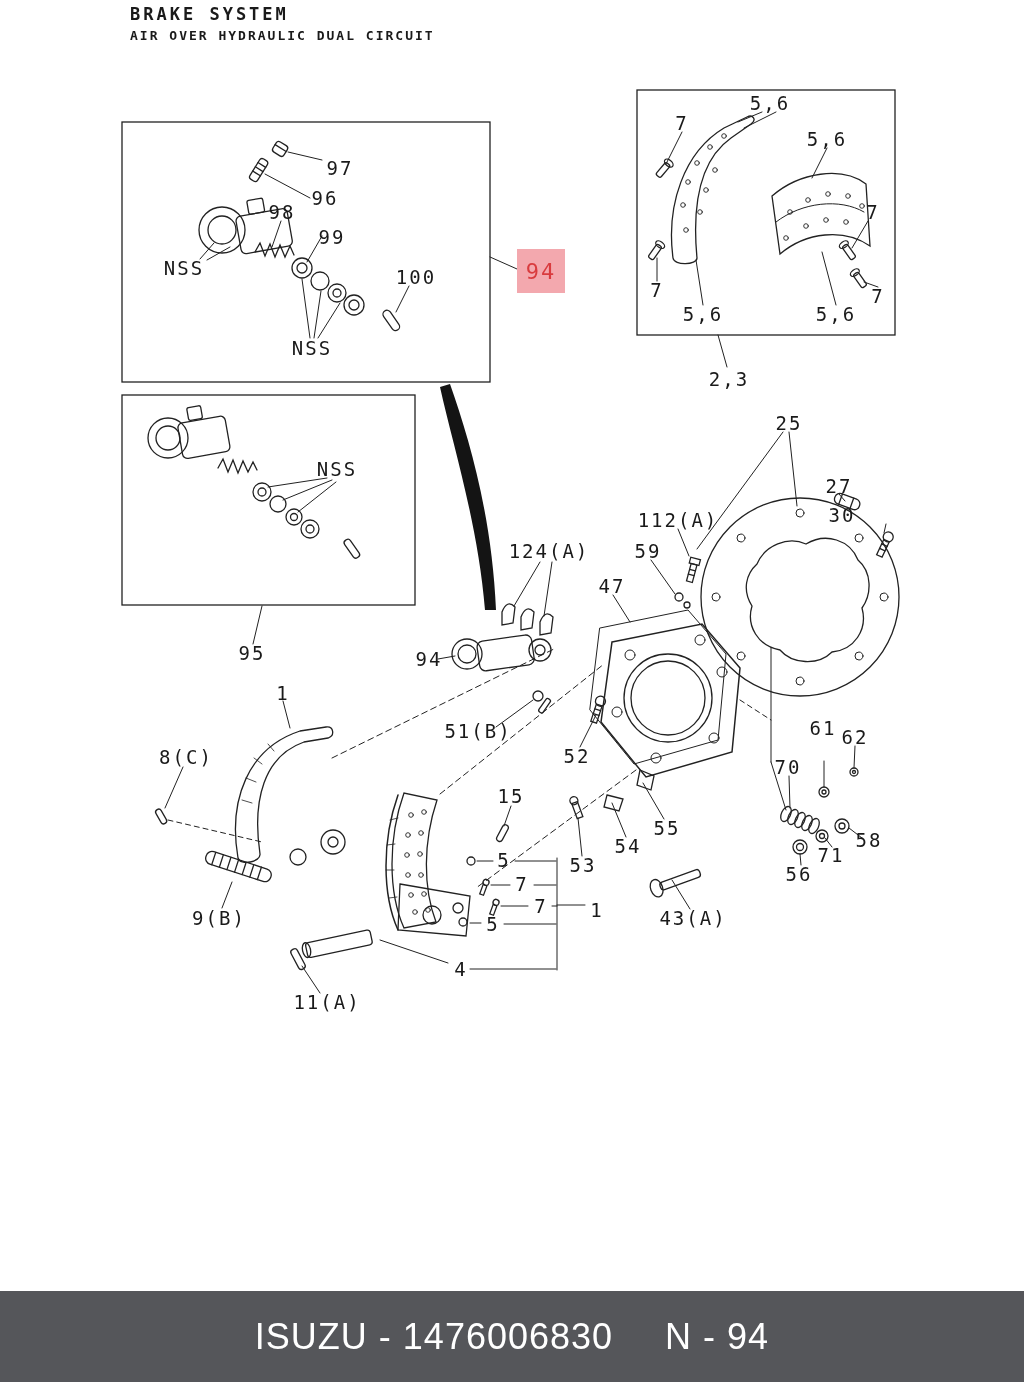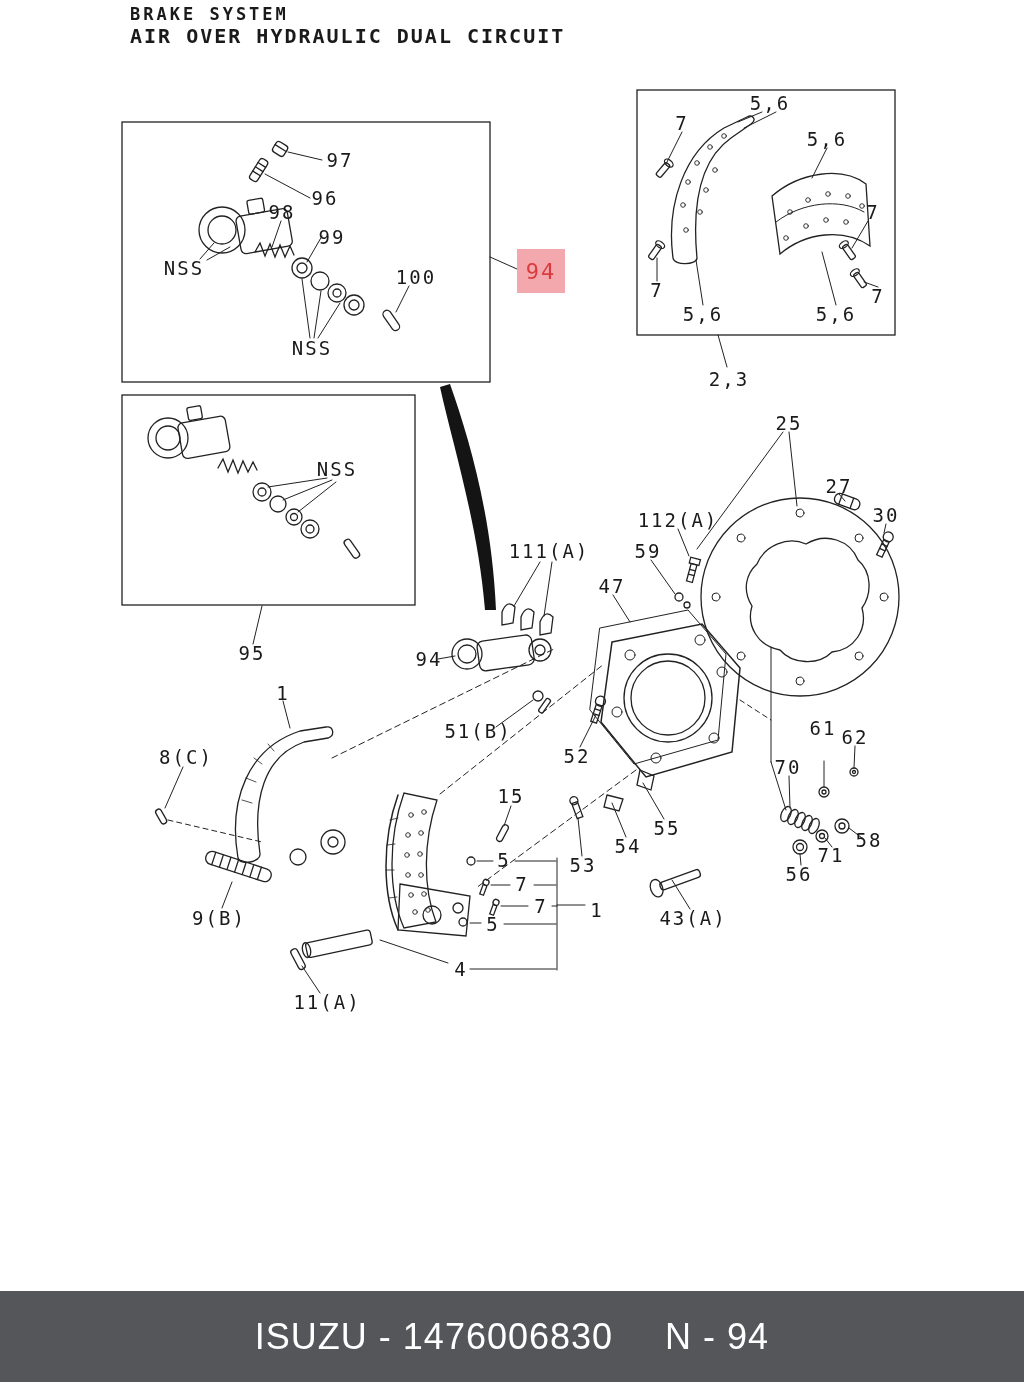--- a/index.html
+++ b/index.html
@@ -1,20 +1,20 @@
 <!DOCTYPE html>
 <html><head>
 <meta charset="utf-8">
 <style>
   html,body{margin:0;padding:0;background:#ffffff;}
   #page{position:relative;width:1024px;height:1382px;background:#ffffff;overflow:hidden;
         font-family:"DejaVu Sans Mono",monospace;color:#1a1a1a;}
   #title{position:absolute;left:130px;top:4px;font-weight:bold;font-size:17px;
          letter-spacing:3px;line-height:1.2;white-space:pre;}
-  #title .t2{font-size:20px;letter-spacing:2px;}
+  #title .t2{font-size:13px;letter-spacing:2px;}
   svg.art{position:absolute;left:0;top:0;}
   .lbl{position:absolute;transform:translate(-50%,-50%);font-size:19px;letter-spacing:2px;
        white-space:nowrap;}
   #hl94{position:absolute;left:517px;top:249px;width:48px;height:44px;
         display:flex;align-items:center;justify-content:center;
         font-size:22px;letter-spacing:2px;}
   #footer{position:absolute;left:0;bottom:0;width:1024px;height:91px;
           display:flex;align-items:center;justify-content:center;gap:52px;
           font-family:"Liberation Sans","DejaVu Sans",sans-serif;font-size:36px;
           letter-spacing:1px;}
@@ -394,44 +394,44 @@
         <rect x="306" y="936" width="66" height="15" rx="3"></rect>
         <ellipse cx="306" cy="943" rx="4" ry="7.5"></ellipse>
       </g>
       <g transform="rotate(-28 298 958)">
           <rect x="294" y="948" width="7" height="22" rx="3"></rect>
         </g>
       <line x1="320" y1="993" x2="302" y2="966" stroke-width="1"></line>
     </g>
   </svg>
 
-  <span class="lbl" style="left:340px;top:160px">97</span>
+  <span class="lbl" style="left:340px;top:168px">97</span>
   <span class="lbl" style="left:325px;top:198px">96</span>
   <span class="lbl" style="left:282px;top:212px">98</span>
   <span class="lbl" style="left:332px;top:237px">99</span>
   <span class="lbl" style="left:184px;top:268px">NSS</span>
   <span class="lbl" style="left:416px;top:277px">100</span>
   <span class="lbl" style="left:312px;top:348px">NSS</span>
   <span class="lbl" style="left:682px;top:123px">7</span>
   <span class="lbl" style="left:770px;top:103px">5,6</span>
   <span class="lbl" style="left:827px;top:139px">5,6</span>
   <span class="lbl" style="left:873px;top:212px">7</span>
   <span class="lbl" style="left:657px;top:290px">7</span>
   <span class="lbl" style="left:703px;top:314px">5,6</span>
   <span class="lbl" style="left:836px;top:314px">5,6</span>
   <span class="lbl" style="left:878px;top:296px">7</span>
   <span class="lbl" style="left:729px;top:379px">2,3</span>
   <span class="lbl" style="left:337px;top:469px">NSS</span>
   <span class="lbl" style="left:252px;top:653px">95</span>
   <span class="lbl" style="left:789px;top:423px">25</span>
   <span class="lbl" style="left:839px;top:486px">27</span>
-  <span class="lbl" style="left:886px;top:515px">30</span>
+  <span class="lbl" style="left:842px;top:515px">30</span>
   <span class="lbl" style="left:678px;top:520px">112(A)</span>
   <span class="lbl" style="left:648px;top:551px">59</span>
-  <span class="lbl" style="left:549px;top:551px">111(A)</span>
+  <span class="lbl" style="left:549px;top:551px">124(A)</span>
   <span class="lbl" style="left:612px;top:586px">47</span>
   <span class="lbl" style="left:429px;top:659px">94</span>
   <span class="lbl" style="left:478px;top:731px">51(B)</span>
   <span class="lbl" style="left:577px;top:756px">52</span>
   <span class="lbl" style="left:667px;top:828px">55</span>
   <span class="lbl" style="left:628px;top:846px">54</span>
   <span class="lbl" style="left:583px;top:865px">53</span>
   <span class="lbl" style="left:788px;top:767px">70</span>
   <span class="lbl" style="left:823px;top:728px">61</span>
   <span class="lbl" style="left:855px;top:737px">62</span>

